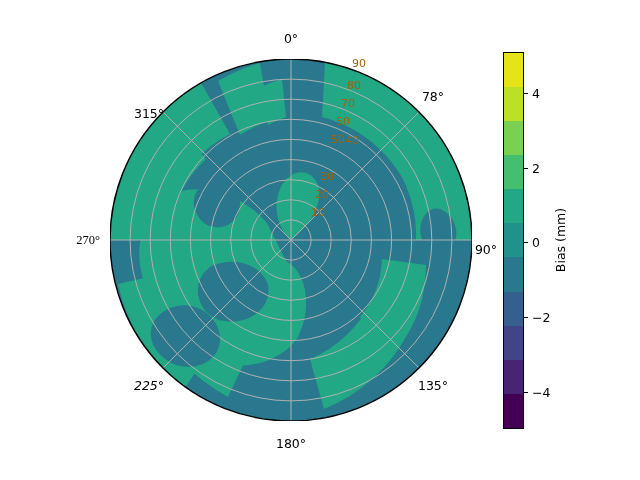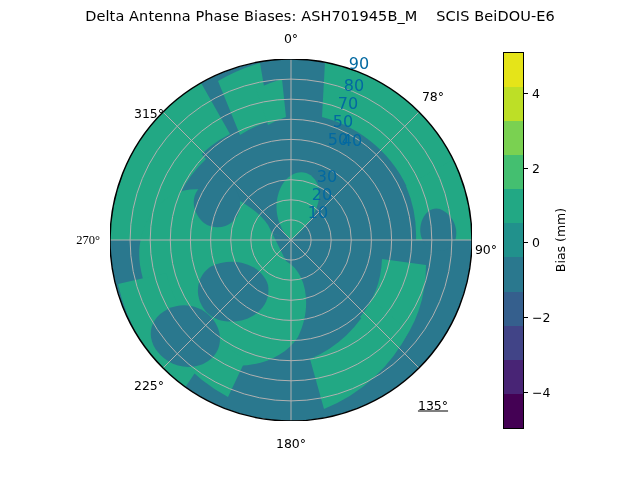--- a/index.html
+++ b/index.html
@@ -43,22 +43,22 @@
   .theta-label {
     position: absolute;
     font-size: 12.5px;
     color: #000000;
     white-space: nowrap;
     transform: translate(-50%, -50%);
   }
   
   .r-label {
     position: absolute;
-    font-size: 16px;
-    color: #0369a1;
+    font-size: 11px;
+    color: #a16207;
     white-space: nowrap;
     transform: translate(-50%, -50%);
   }
   
   #colorbar-axes {
     position: absolute;
     left: 503px;
     top: 52px;
     width: 21px;
     height: 377px;
@@ -98,21 +98,20 @@
     color: #000000;
     white-space: nowrap;
     transform: translate(-50%, -50%) rotate(-90deg);
   }
 </style>
 </head>
 <body>
 
 <div id="figure">
 
-  <div id="fig-title">Delta Antenna Phase Biases: ASH701945B_M    SCIS BeiDOU-E6</div>
 
   <div id="polar-axes">
     <svg id="polar-svg" width="362" height="362" viewBox="0 0 362 362">
       <defs>
         <clipPath id="discClip">
           <circle cx="181" cy="181" r="181"></circle>
         </clipPath>
       </defs>
 
       <g clip-path="url(#discClip)">
@@ -182,23 +181,23 @@
       </g>
 
       <circle cx="181" cy="181" r="181" fill="none" stroke="#000000" stroke-width="1.4"></circle>
     </svg>
   </div>
 
   <div>
     <div class="theta-label" style="left:291px; top:38px;">0°</div>
     <div class="theta-label" style="left:433px; top:96px;">78°</div>
     <div class="theta-label" style="left:486px; top:249px;">90°</div>
-    <div class="theta-label" style="left:433px; top:405px;text-decoration:underline;">135°</div>
+    <div class="theta-label" style="left:433px; top:385px;">135°</div>
     <div class="theta-label" style="left:291px; top:443px;">180°</div>
-    <div class="theta-label" style="left:149px; top:385px;">225°</div>
+    <div class="theta-label" style="left:149px; top:385px;font-style:italic;">225°</div>
     <div class="theta-label" style="left:88px;  top:240px;font-family:Liberation Serif, serif;">270°</div>
     <div class="theta-label" style="left:149px; top:113px;">315°</div>
   </div>
 
   <div>
     <div class="r-label" style="left:318px; top:212px;">10</div>
     <div class="r-label" style="left:322px; top:194px;">20</div>
     <div class="r-label" style="left:327px; top:176px;">30</div>
     <div class="r-label" style="left:332px; top:140px;margin-left:20px;">40</div>
     <div class="r-label" style="left:338px; top:139px;">50</div>

